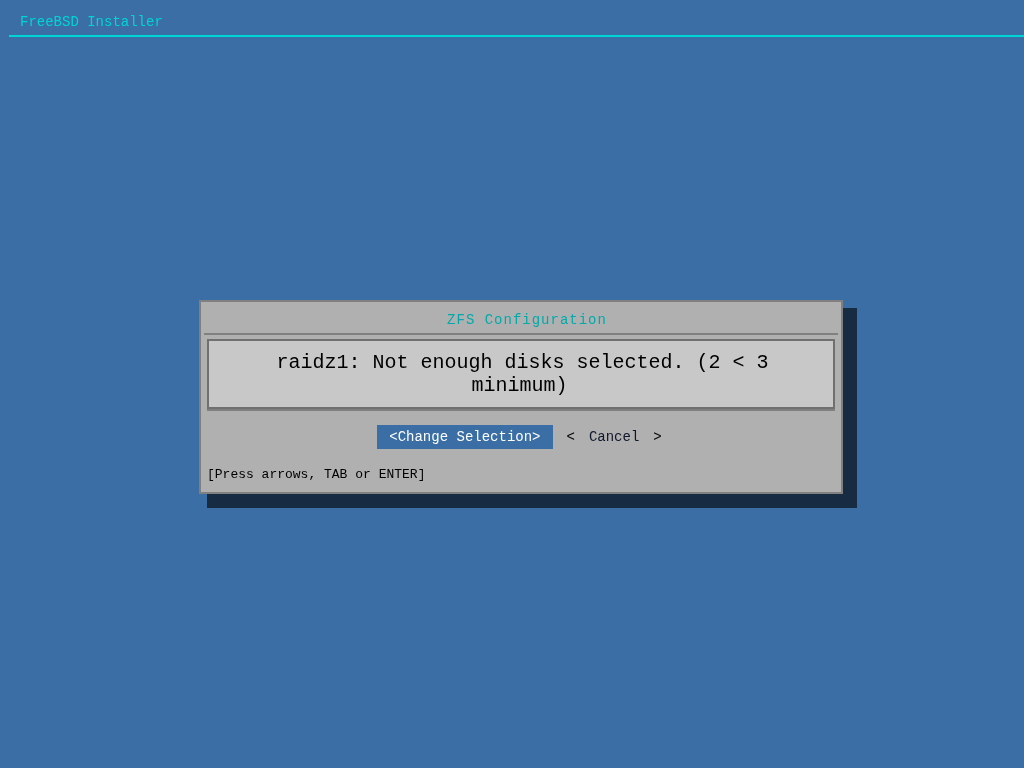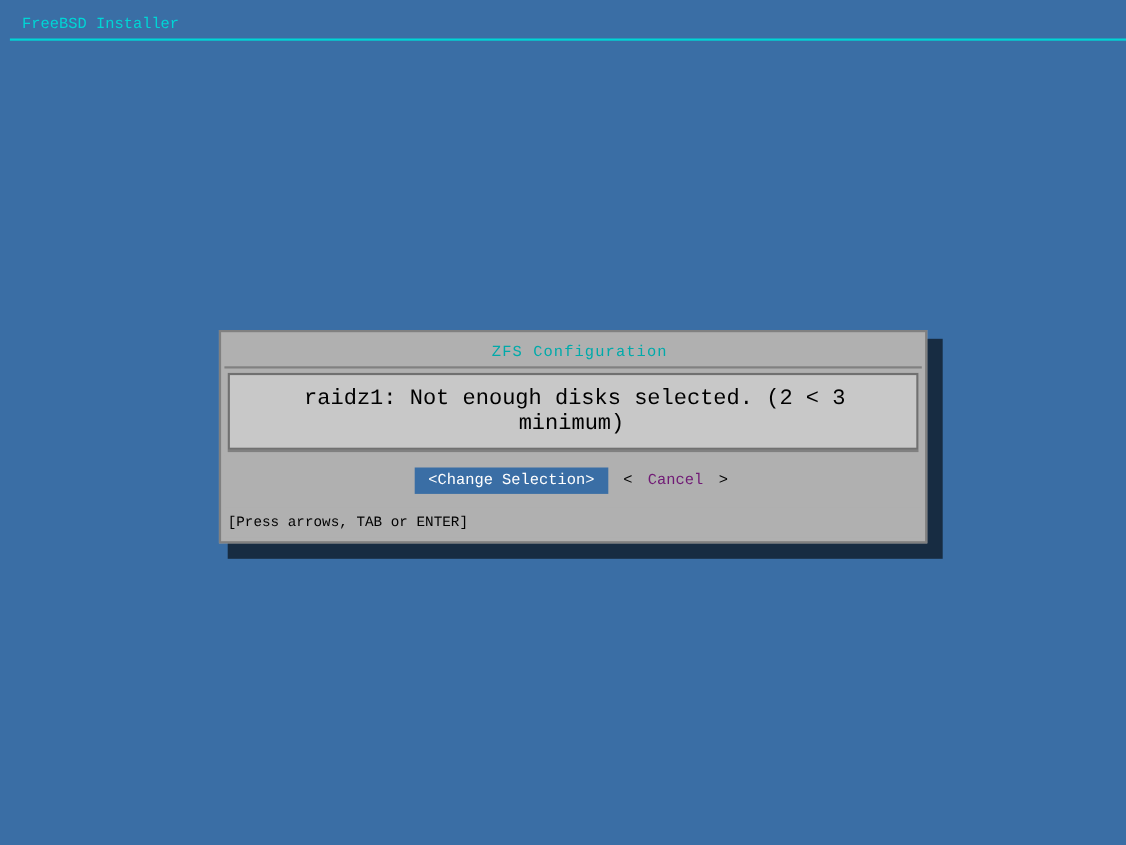--- a/index.html
+++ b/index.html
@@ -115,21 +115,21 @@
       font-family: 'Courier New', Courier, monospace;
       margin-left: 8px;
     }
 
     .btn-cancel-bracket {
       color: #000000;
       font-size: 14px;
     }
 
     .btn-cancel-text {
-      color: #701a75;
+      color: #0f172a;
       font-size: 14px;
       padding: 0 8px;
       cursor: pointer;
     }
 
     .dialog-hint-bar {
       padding: 4px 0 6px 0;
       background-color: #b0b0b0;
     }
 

